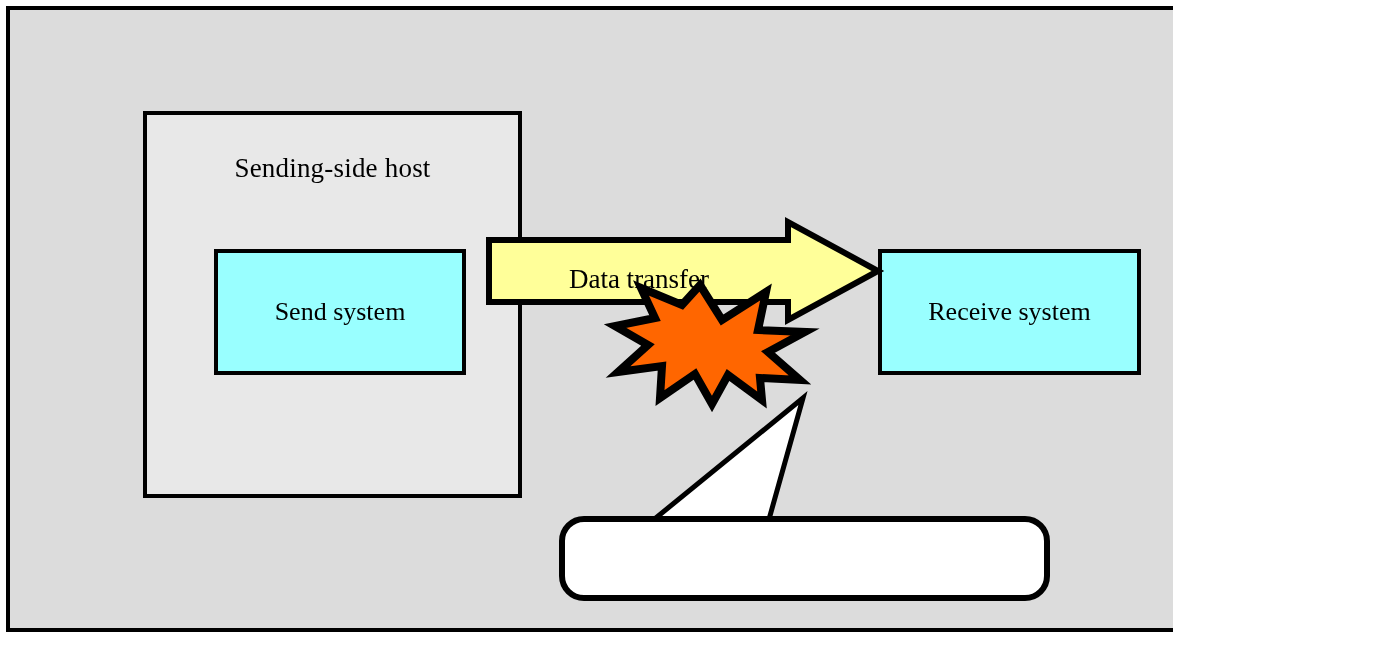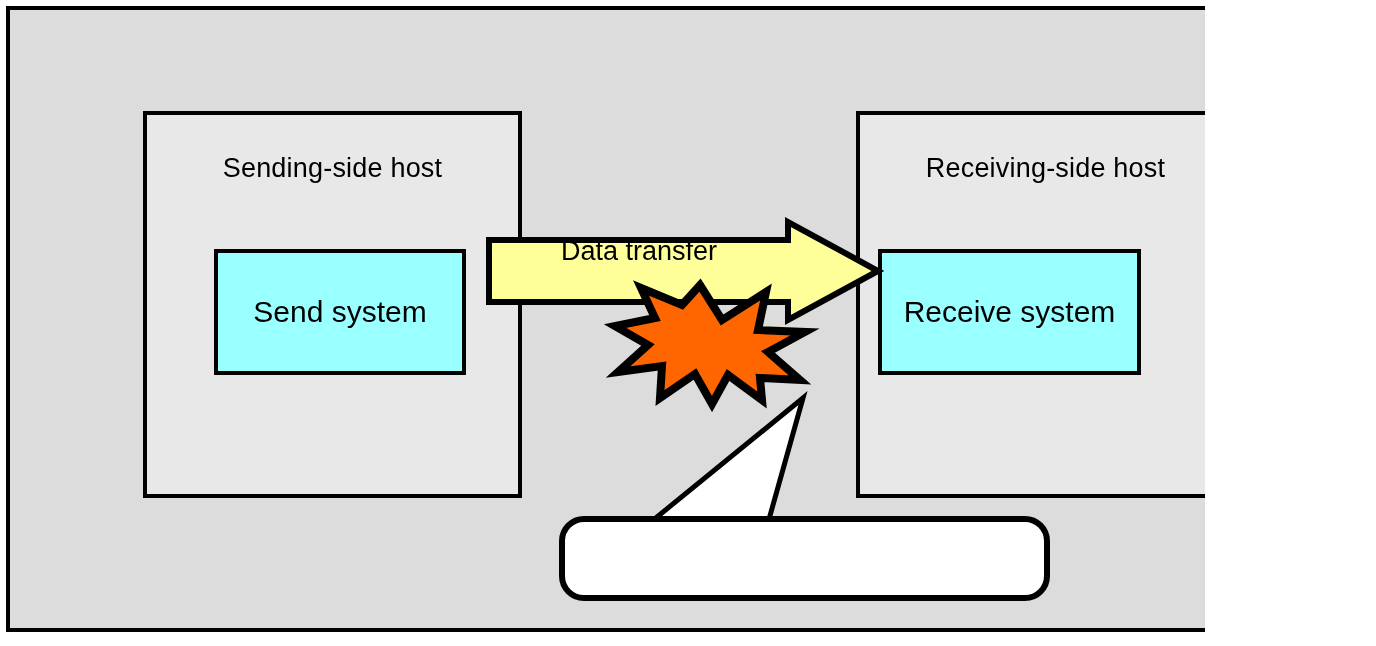--- a/index.html
+++ b/index.html
@@ -5,23 +5,22 @@
   html, body {
     margin: 0;
     padding: 0;
     background: #ffffff;
   }
   #canvas {
     position: relative;
     width: 1173px;
     height: 646px;
     background: #ffffff;
-    font-family: Liberation Sans, sans-serif;
+    font-family: Liberation Serif, serif;
     overflow: hidden;
-    padding-left: 32px;
   }
   #outer-frame {
     position: absolute;
     left: 6px;
     top: 6px;
     width: 1356px;
     height: 626px;
     border: 4px solid #000000;
     background: #dcdcdc;
     box-sizing: border-box;
@@ -50,37 +49,37 @@
     background: #99ffff;
     border: 4px solid #000000;
     box-sizing: border-box;
     display: flex;
     align-items: center;
     justify-content: center;
   }
   #send-system    { left: 204px; top: 239px; width: 252px; height: 126px; }
   #receive-system { left: 868px; top: 239px; width: 263px; height: 126px; }
   .system-label {
-    font-size: 30px;
+    font-size: 26px;
     color: #000000;
     white-space: nowrap;
   }
   #svg-layer {
     position: absolute;
     left: 0;
     top: 0;
     width: 1376px;
     height: 646px;
     pointer-events: none;
   }
   #svg-layer * { pointer-events: auto; }
   .arrow-label {
     position: absolute;
     left: 489px;
-    top: 236px;
+    top: 264px;
     width: 300px;
     text-align: center;
     font-size: 27px;
     color: #000000;
     white-space: nowrap;
   }
   .callout-label {
     position: absolute;
     left: 562px;
     top: 540px;
@@ -95,23 +94,20 @@
 <body>
 
 <div id="canvas">
 
   <div id="outer-frame">
 
     <div class="host-box" id="host-left">
       <div class="host-title">Sending-side host</div>
     </div>
 
-    <div class="host-box" id="host-right">
-      <div class="host-title">Receiving-side host</div>
-    </div>
 
     <div class="system-box" id="send-system">
       <span class="system-label">Send system</span>
     </div>
 
     <div class="system-box" id="receive-system">
       <span class="system-label">Receive system</span>
     </div>
 
   </div>

